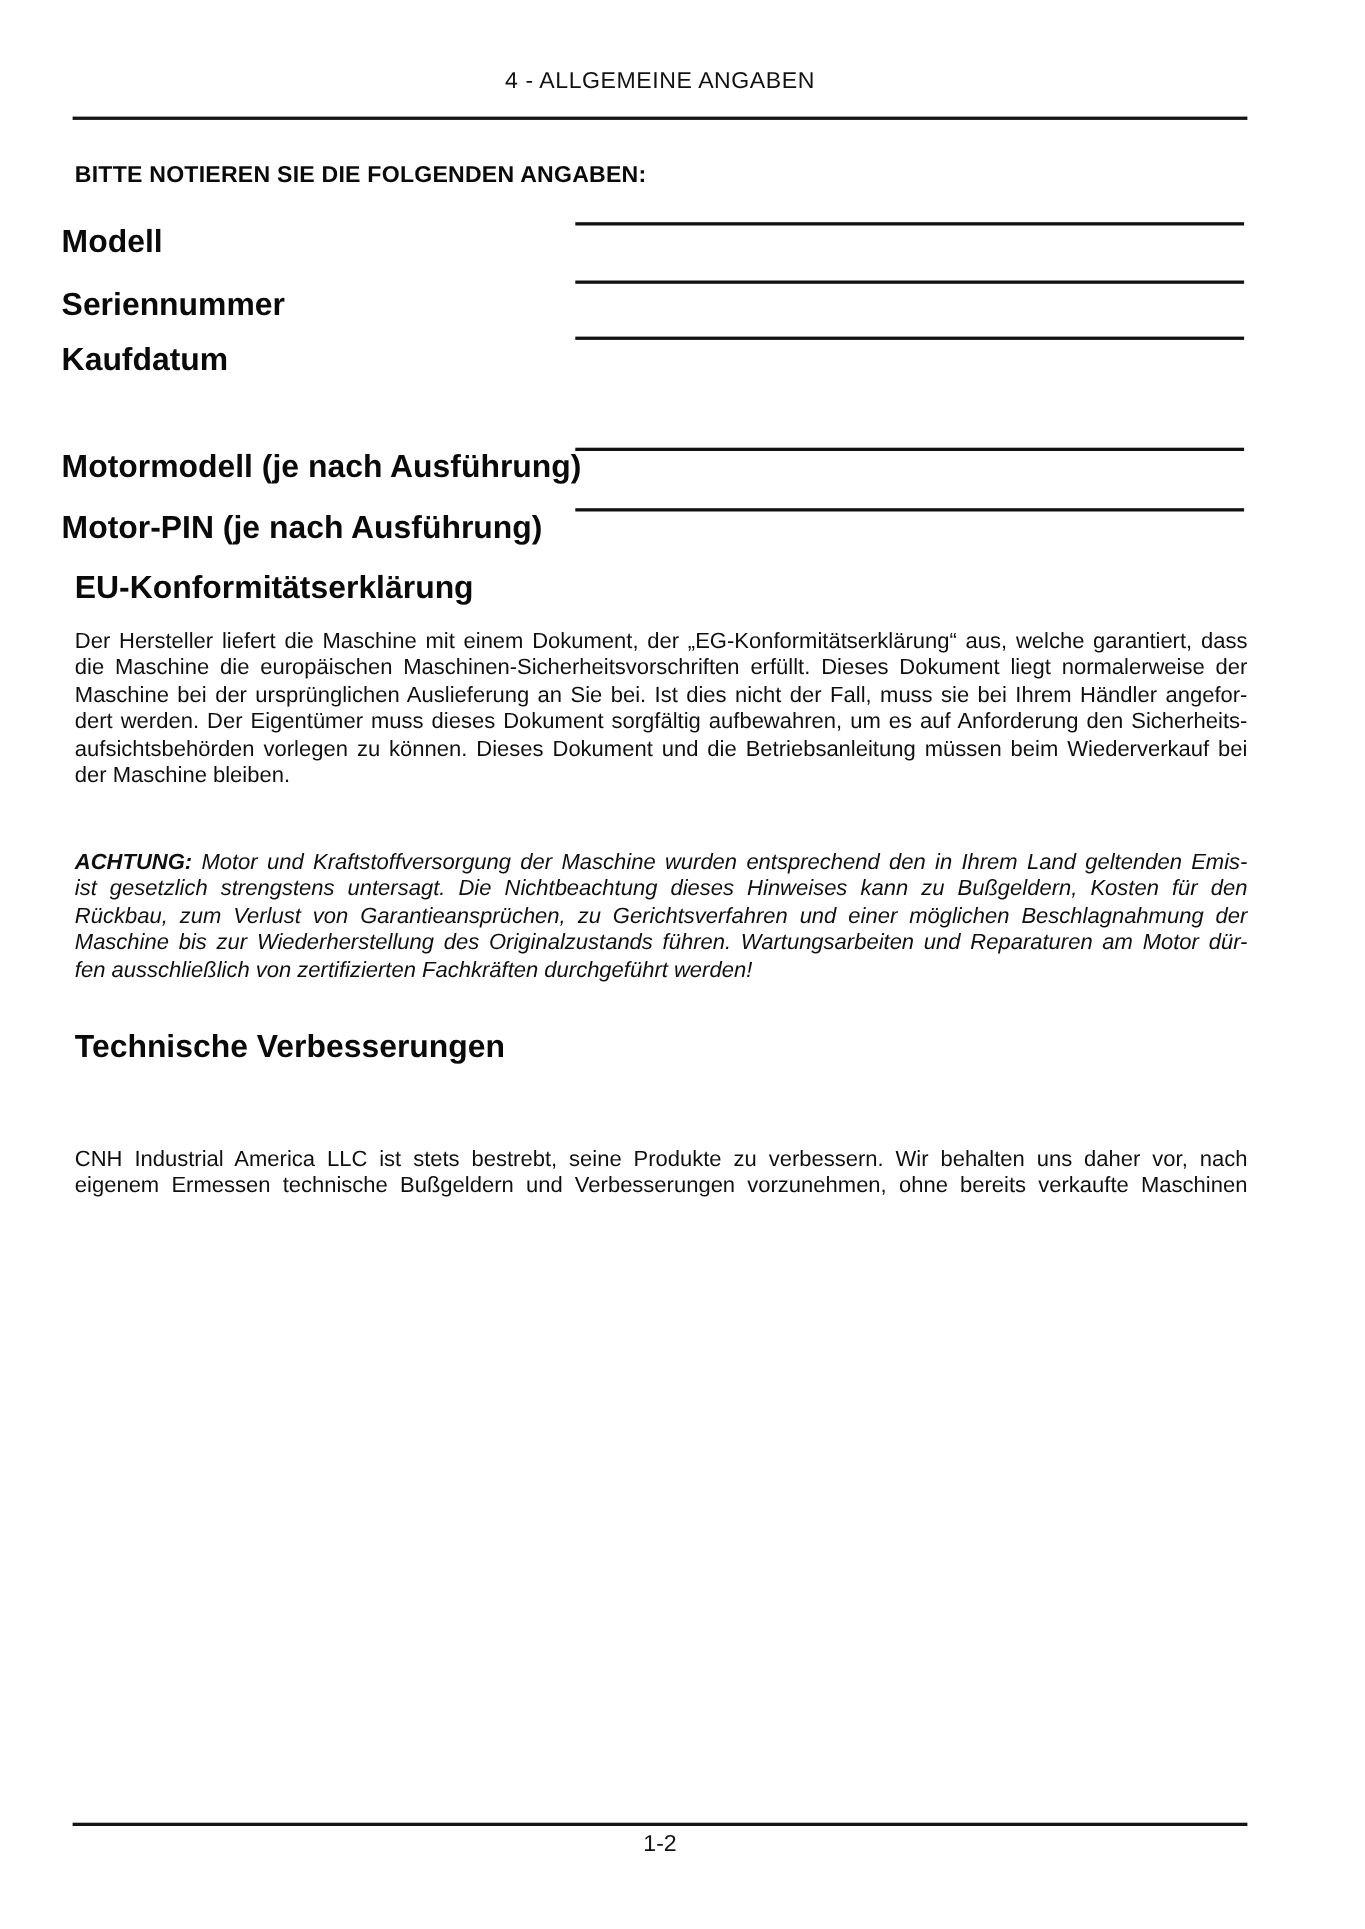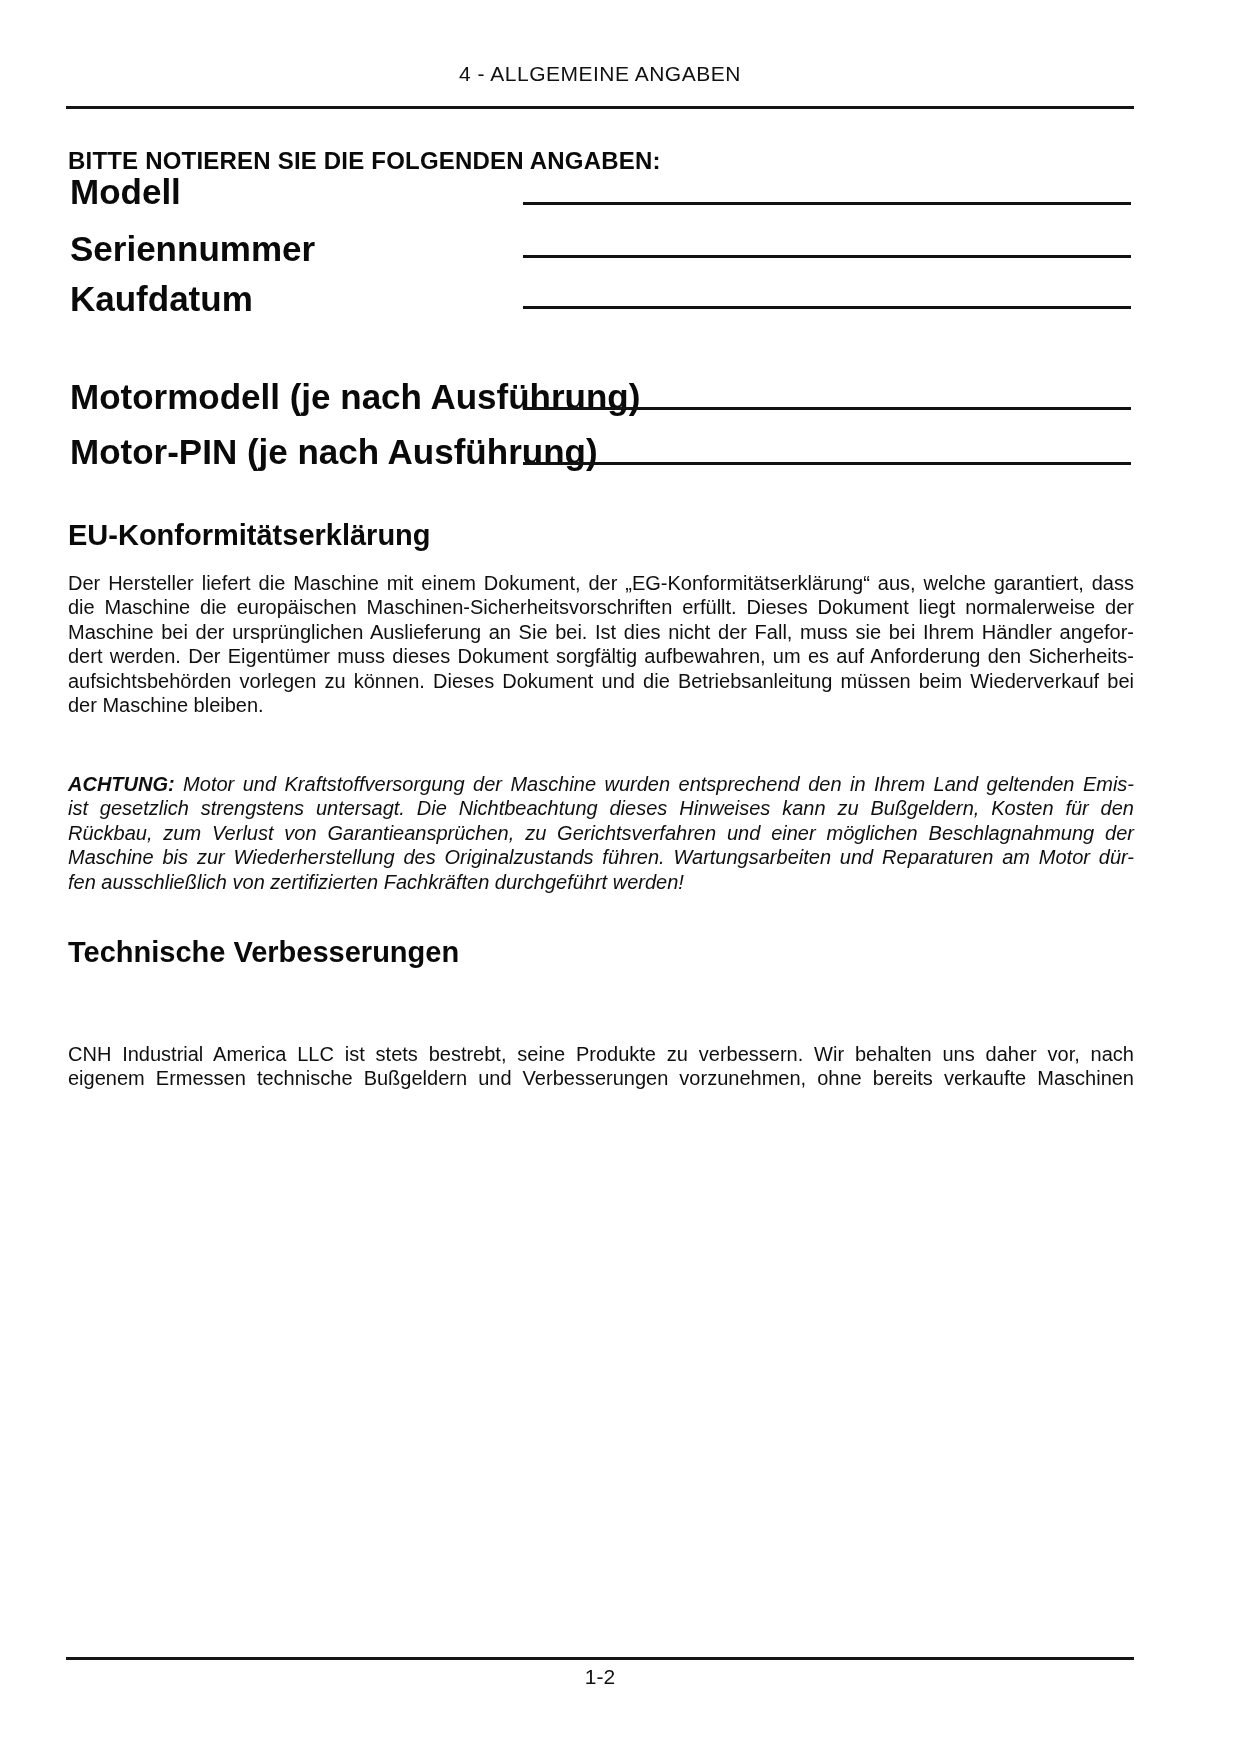--- a/index.html
+++ b/index.html
@@ -24,30 +24,31 @@
   }
   .hrule{
     left:66px;width:1068px;height:0;
     border-top:3px solid #151515;
   }
   .header-rule{top:106px;}
   .footer-rule{top:1657px;}
 
   .note-heading{
     top:147px;left:68px;
-    font-size:24px;font-weight:bold;
+    font-size:21px;font-weight:bold;
     letter-spacing:0.2px;
     color:#0a0a0a;
   }
 
   .field-label{
-    left:70px;
-    font-size:35px;font-weight:bold;
+    left:56px;
+    font-size:29px;font-weight:bold;
     color:#0a0a0a;
     white-space:nowrap;
+    margin-top:32px;
   }
   .field-line{
     left:523px;width:608px;height:0;
     border-top:3px solid #121212;
   }
   .fl-modell{top:172px;}   .ln-modell{top:202px;}
   .fl-serien{top:229px;}   .ln-serien{top:255px;}
   .fl-kauf{top:279px;}     .ln-kauf{top:306px;}
   .fl-motormod{top:377px;} .ln-motormod{top:407px;}
   .fl-motorpin{top:432px;} .ln-motorpin{top:462px;}

